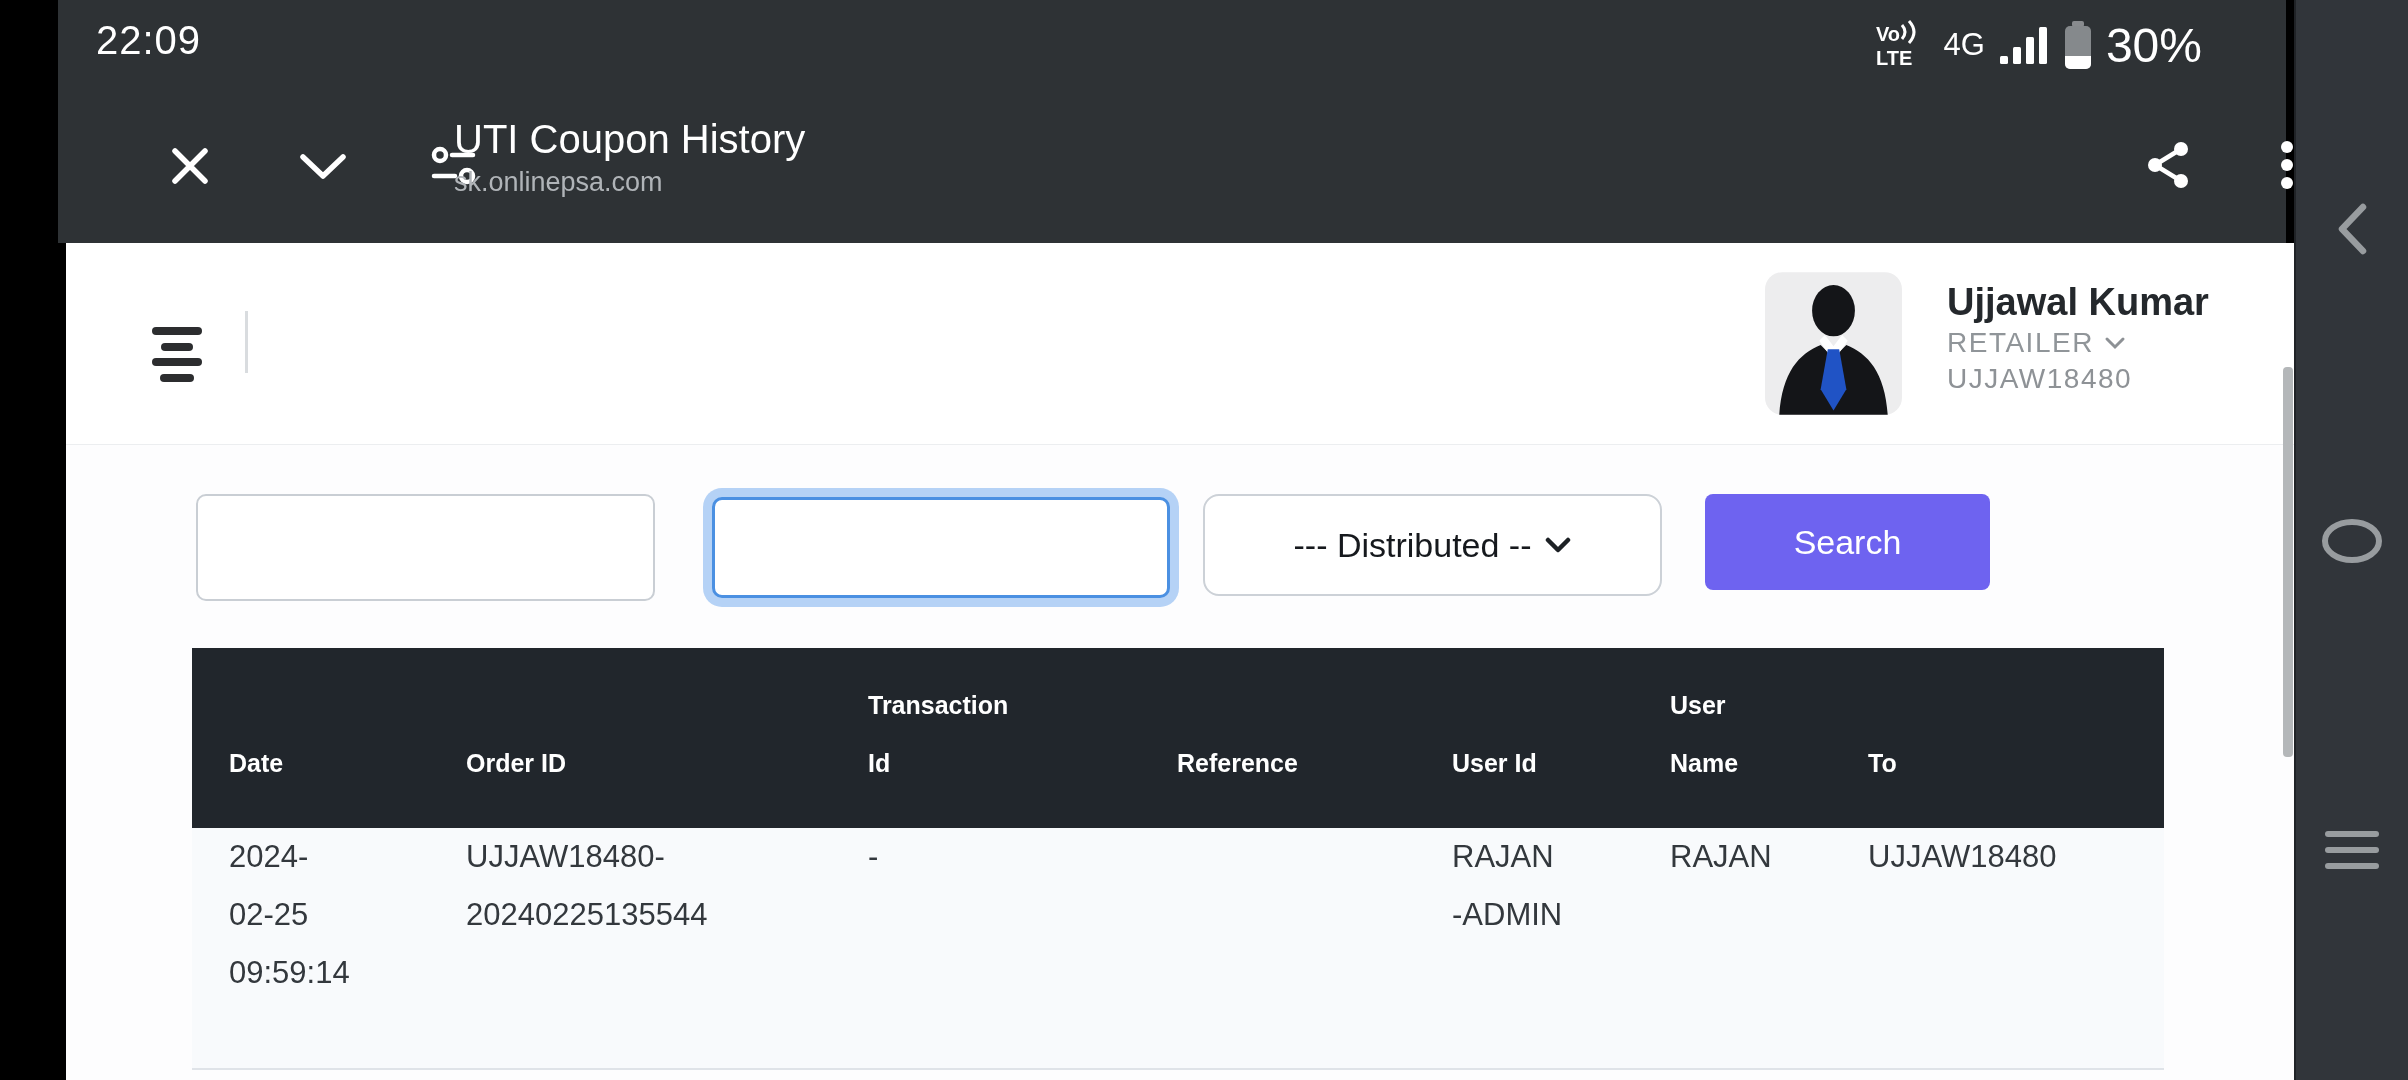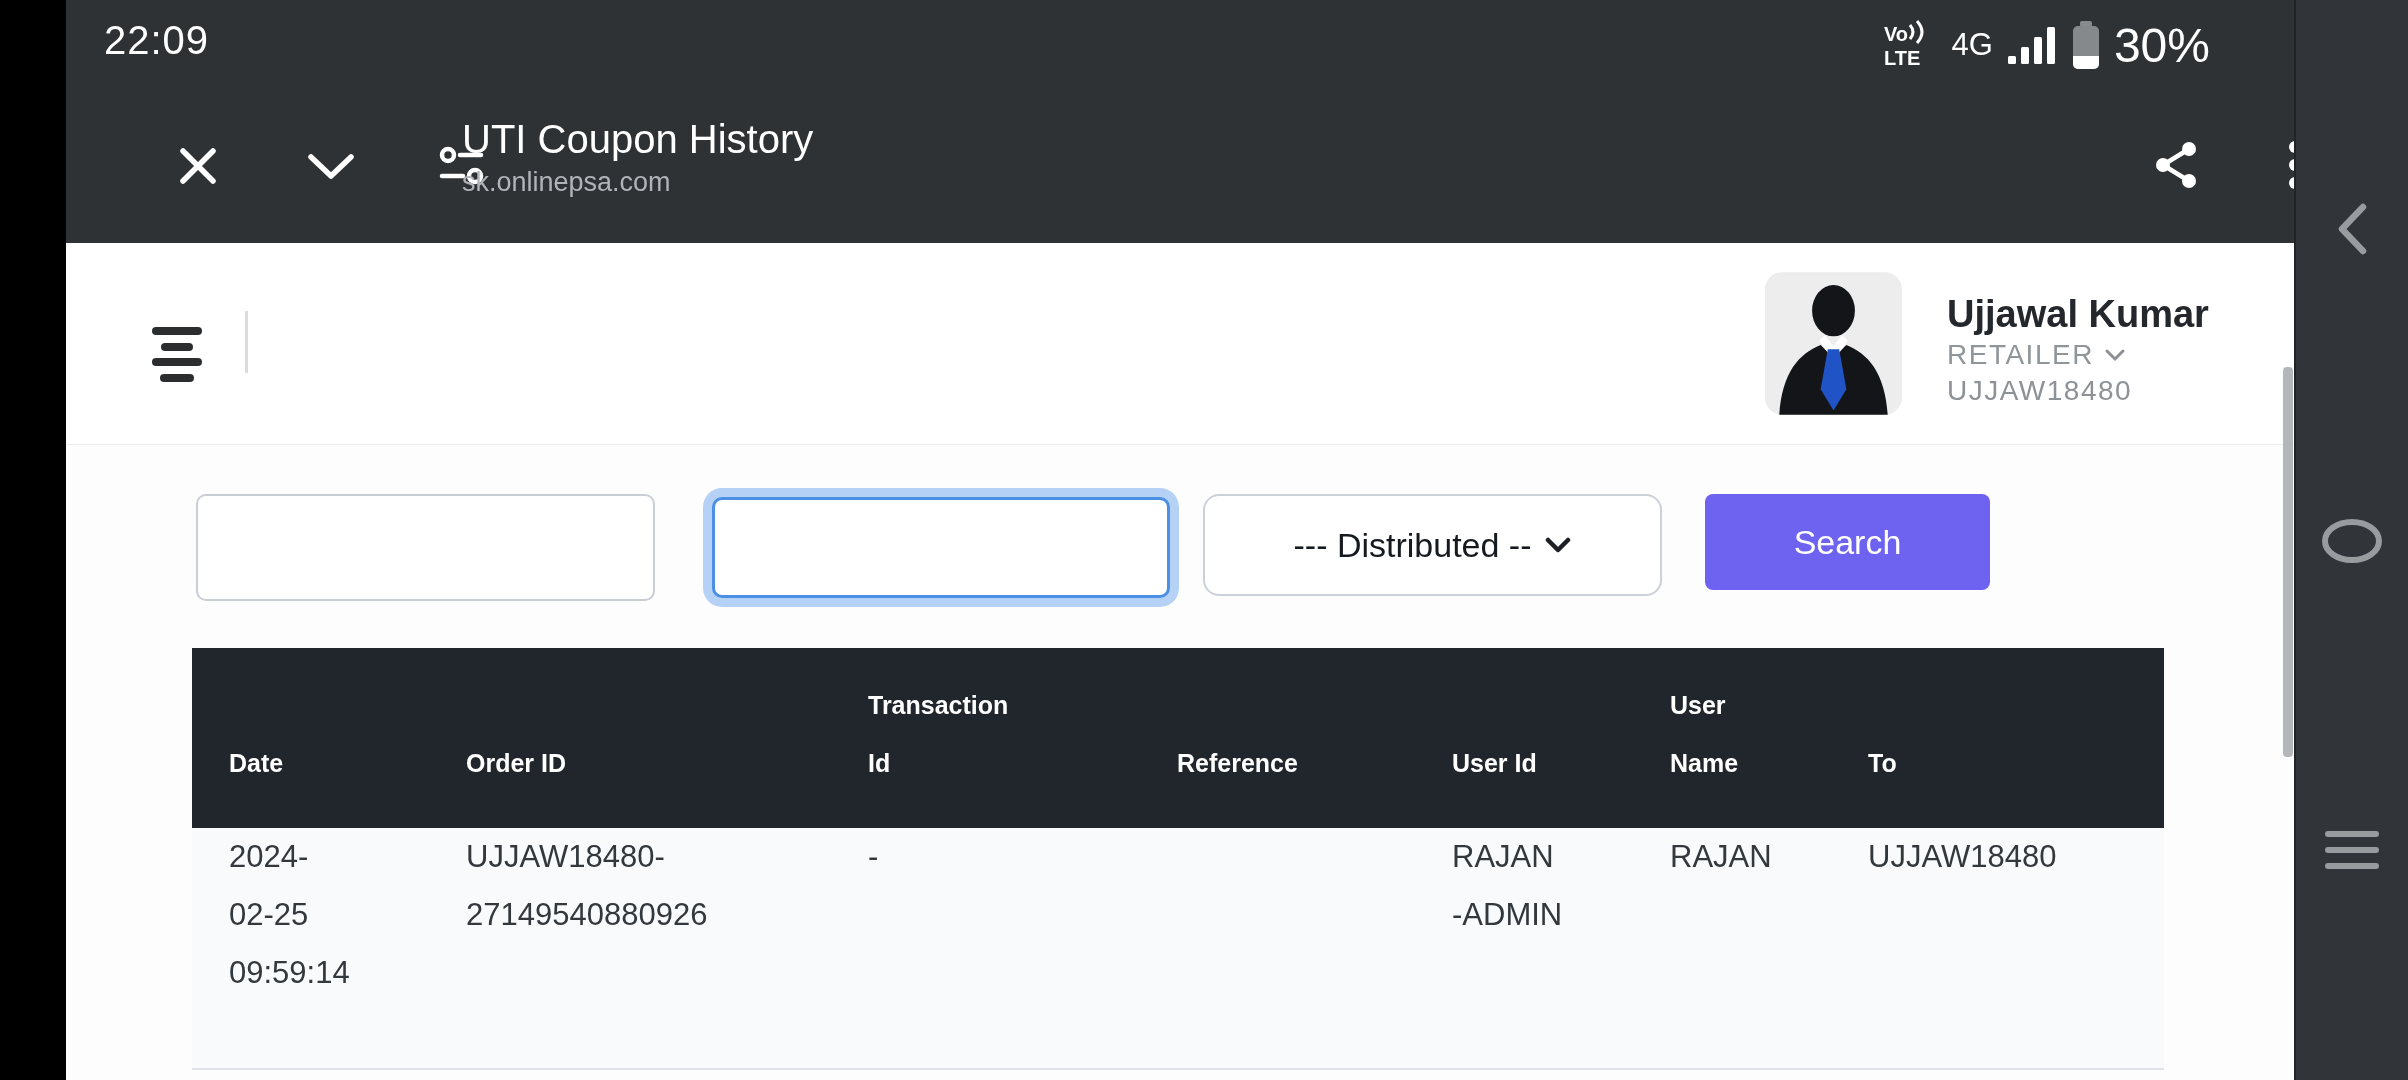--- a/index.html
+++ b/index.html
@@ -1,20 +1,20 @@
 <!DOCTYPE html>
 <html><head>
 <meta charset="utf-8">
 <style>
   html,body{margin:0;padding:0;background:#000;}
   .screen{position:relative;width:2408px;height:1080px;background:#000;overflow:hidden;
           font-family:"Liberation Sans",sans-serif;}
 
   
-  .chrome-top{position:absolute;left:66px;top:0;width:2228px;height:243px;background:#2e3235;}
+  .chrome-top{position:absolute;left:58px;top:0;width:2228px;height:243px;background:#2e3235;}
   .sb-time{position:absolute;left:38px;top:18px;font-size:40px;color:#fff;letter-spacing:1px;}
   .sb-icons{position:absolute;right:84px;top:0;height:90px;display:flex;align-items:center;gap:15px;}
   .sb-net{color:#fff;font-size:31px;}
   .sb-pct{color:#fff;font-size:48px;text-align:right;}
   .battery{position:relative;width:26px;height:48px;display:inline-block;}
   .battery .cap{position:absolute;left:7px;top:0;width:12px;height:6px;background:#888b8e;border-radius:2px;}
   .battery .bod{position:absolute;left:0;top:5px;width:26px;height:43px;background:#85898c;border-radius:5px;overflow:hidden;}
   .battery .fil{position:absolute;left:0;bottom:0;width:100%;height:13px;background:#fff;}
 
   .tb-btn{position:absolute;top:142px;background:none;border:none;padding:0;cursor:pointer;line-height:0;}
@@ -26,21 +26,21 @@
   .navbar{position:absolute;right:0;top:0;width:114px;height:1080px;background:#31353a;border-left:2px solid #202327;box-sizing:border-box;}
   .nav-btn{position:absolute;left:50%;transform:translateX(-50%);background:none;border:none;padding:0;line-height:0;cursor:pointer;}
 
   
   .page{position:absolute;left:66px;top:243px;width:2228px;height:837px;background:#fdfdfe;}
   .topbar{position:absolute;left:0;top:0;width:100%;height:201px;background:#fff;border-bottom:1px solid #eceef0;}
   .menu-btn{position:absolute;left:86px;top:84px;background:none;border:none;padding:0;line-height:0;cursor:pointer;}
   .top-divider{position:absolute;left:179px;top:68px;width:3px;height:62px;background:#d9dcdf;}
   .avatar{position:absolute;left:1699px;top:29px;width:137px;height:143px;}
   .profile-txt{position:absolute;left:1881px;top:36px;}
-  .p-name{font-size:38px;font-weight:bold;color:#24282c;line-height:46px;margin-top:12px;}
+  .p-name{font-size:38px;font-weight:bold;color:#24282c;line-height:46px;}
   .p-role{font-size:28px;color:#909599;letter-spacing:1.5px;line-height:36px;display:flex;align-items:center;gap:10px;}
   .p-code{font-size:28px;color:#8e9296;letter-spacing:1.5px;line-height:36px;}
 
   
   .txt-input{position:absolute;box-sizing:border-box;background:#fff;border:2px solid #c9ced4;border-radius:10px;font-size:32px;padding:0 20px;outline:none;}
   .inp1{left:130px;top:251px;width:459px;height:107px;}
   .inp2{left:646px;top:254px;width:458px;height:101px;border:3px solid #4b90e2;box-shadow:0 0 0 9px #b5d2f6;}
   .select{position:absolute;left:1137px;top:251px;width:459px;height:102px;box-sizing:border-box;background:#fff;
           border:2px solid #ccd1d7;border-radius:16px;display:flex;align-items:center;justify-content:center;gap:12px;cursor:pointer;}
   .select-label{font-size:34px;color:#16191d;font-weight:500;}
@@ -199,21 +199,21 @@
           </div>
         <div class="cell c6">
             <span class="pre">To</span>
           </div>
       </div>
       <div class="trow">
         <div class="cell c0"><span class="pre">2024-
 02-25
 09:59:14</span></div>
         <div class="cell c1"><span class="pre">UJJAW18480-
-27149540880926</span></div>
+20240225135544</span></div>
         <div class="cell c2"><span class="pre">-</span></div>
         <div class="cell c3"><span class="pre"></span></div>
         <div class="cell c4"><span class="pre">RAJAN
 -ADMIN</span></div>
         <div class="cell c5"><span class="pre">RAJAN</span></div>
         <div class="cell c6"><span class="pre">UJJAW18480</span></div>
       </div>
     </div>
 
     <div class="scroll-thumb"></div>

